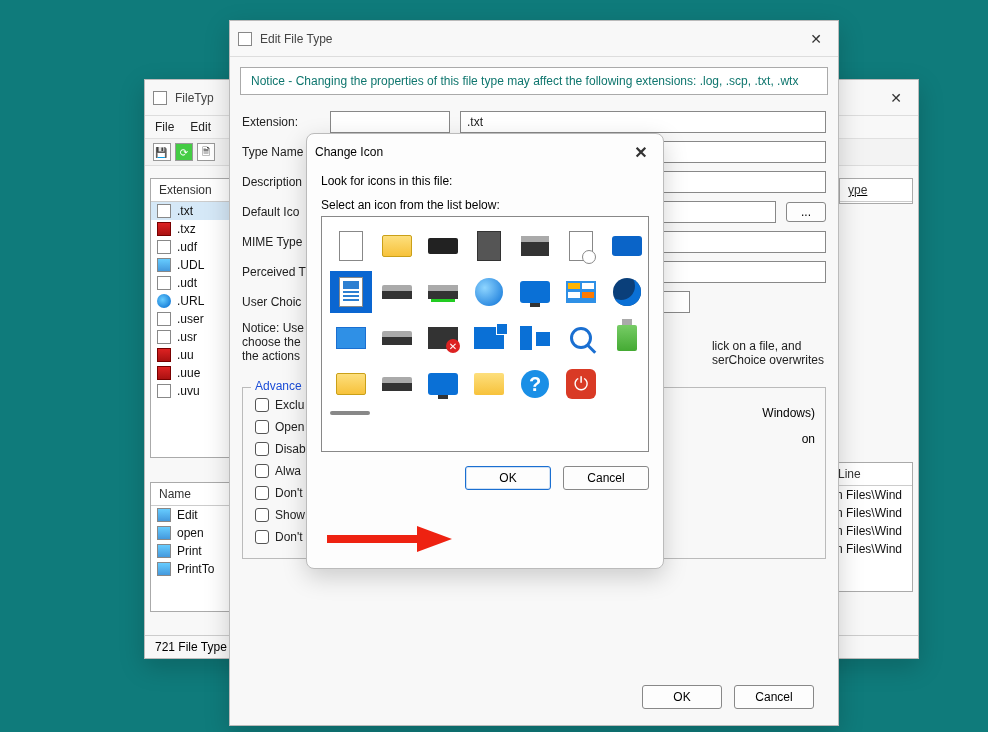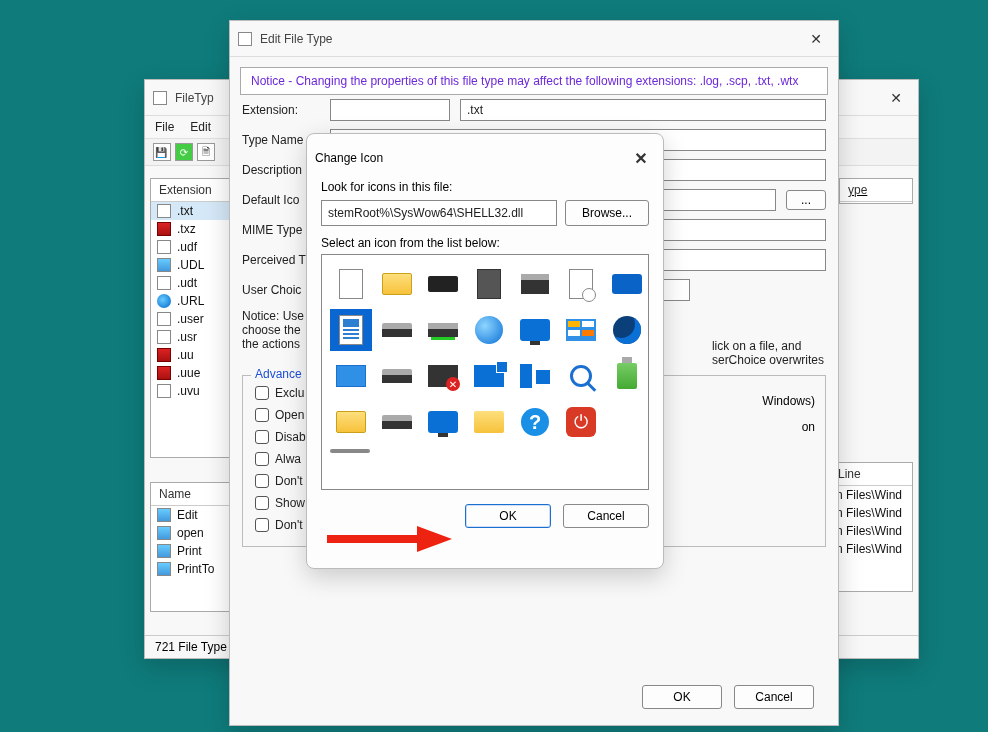--- a/index.html
+++ b/index.html
@@ -18,21 +18,21 @@
   .colhead span { padding: 4px 8px; font-weight: 400; color: #333; }
   .lst { padding: 0; }
   .lrow { display: flex; align-items: center; padding: 2px 6px; gap: 6px; color: #111; }
   .lrow.sel { background: #d5e8f7; }
   .fi { width: 14px; height: 14px; display: inline-block; border: 1px solid #888; background: #fff; }
   .fi.doc { background: #fff; }
   .fi.red { background: linear-gradient(#d22, #a11); border: 1px solid #700; }
   .fi.note { background: linear-gradient(#6cf, #49d); }
   .fi.globe { background: radial-gradient(circle at 40% 40%, #6cf, #06c); border-radius: 50%; border: none; }
   .status { position: absolute; left: 0; right: 0; bottom: 0; padding: 4px 10px; border-top: 1px solid #ccc; background: #f8f8f8; }
-  .notice { background: #fff; border: 1px solid #aaa; padding: 6px 10px; margin: 10px 10px 0 10px; color: #6d28d9; }
+  .notice { background: #fff; border: 1px solid #aaa; padding: 6px 10px; margin: 10px 10px 12px 10px; color: #0f766e; }
   .frow { display: flex; align-items: center; padding: 4px 12px; gap: 10px; }
   .frow .lbl { min-width: 78px; color: #222; }
   .txtin { flex: 1; background: #fff; border: 1px solid #888; padding: 3px 6px; color: #222; height: 22px; font-size: 12px; }
   .btn { background: #fdfdfd; border: 1px solid #888; padding: 4px 16px; font-size: 12px; border-radius: 3px; cursor: pointer; }
   .btn.primary { border: 1px solid #1a6fd1; box-shadow: 0 0 0 1px rgba(26,111,209,.2) inset; }
   .group { border: 1px solid #bbb; margin: 6px 12px; padding: 6px 10px 10px 10px; position: relative; }
   .group .glabel { position: absolute; top: -9px; left: 8px; background: #f8f8f8; padding: 0 4px; color: #1d4ed8; }
   .cbrow { display: flex; align-items: center; gap: 6px; padding: 4px 2px; color: #222; }
   .cb { width: 14px; height: 14px; border: 1px solid #555; border-radius: 3px; background: #fff; }
   .dlgbtns { display: flex; justify-content: flex-end; gap: 12px; padding: 12px 20px; }
@@ -275,31 +275,27 @@
       </div>
   </div>
 
   <div class="dlgbtns" style="position:absolute; bottom:4px; right:4px;">
     <button class="btn" style="min-width:80px;">OK</button>
     <button class="btn" style="min-width:80px;">Cancel</button>
   </div>
 </div>
 
 <div class="win" style="left:306px; top:133px; width:358px; height:436px; background:#fdfdfd; border-radius:8px;">
-  <div class="titlebar" style="border-bottom:none;margin-top:6px;">
+  <div class="titlebar" style="border-bottom:none;">
     <span class="ttl" style="color:#000;">Change Icon</span>
     <span class="sp"></span>
     <span class="close" style="font-size:16px; font-weight:bold;">✕</span>
   </div>
   <div style="padding:4px 14px 0 14px;">
     <div style="margin-bottom:6px;">Look for icons in this file:</div>
-    <div style="display:flex; gap:8px;">
-      <input class="txtin" style="height: 26px;" value="stemRoot%\SysWow64\SHELL32.dll">
-      <button class="btn">Browse...</button>
-    </div>
     <div style="margin:10px 0 4px 0;">Select an icon from the list below:</div>
     <div class="iconbox" style="height:236px; overflow:hidden;">
       <div class="icongrid" id="icongrid">
           <div class="ic">
             <div class="i-page"></div>
           </div>
           <div class="ic">
             <div class="i-folder"></div>
           </div>
           <div class="ic">

